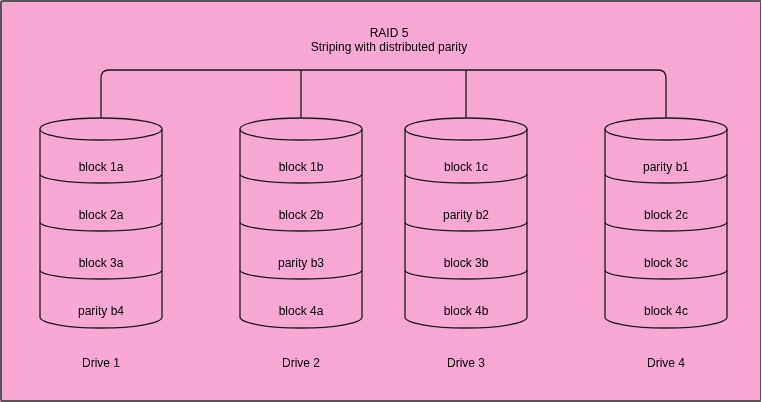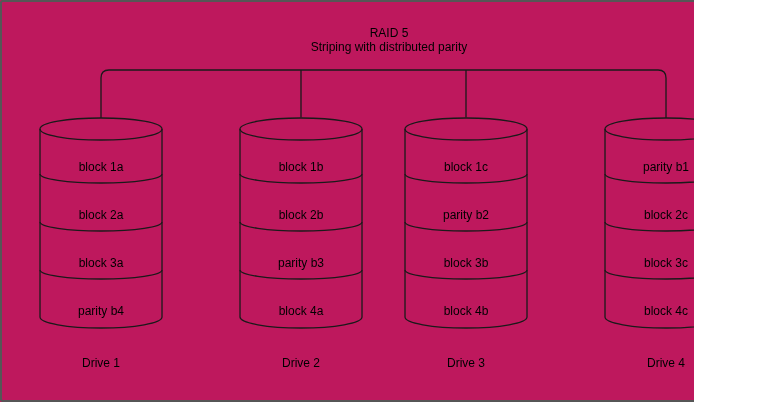--- a/index.html
+++ b/index.html
@@ -2,23 +2,23 @@
 <html><head>
 <meta charset="utf-8">
 <style>
   html, body {
     margin: 0;
     padding: 0;
     background: #ffffff;
   }
   .stage {
     position: relative;
-    width: 694px;
+    width: 761px;
     height: 402px;
-    background: #be185d;
+    background: #f9a8d4;
     overflow: hidden;
   }
   svg { display: block; }
   .line {
     fill: none;
     stroke: #1a1a1a;
     stroke-width: 1.3;
   }
   .frame {
     fill: none;

